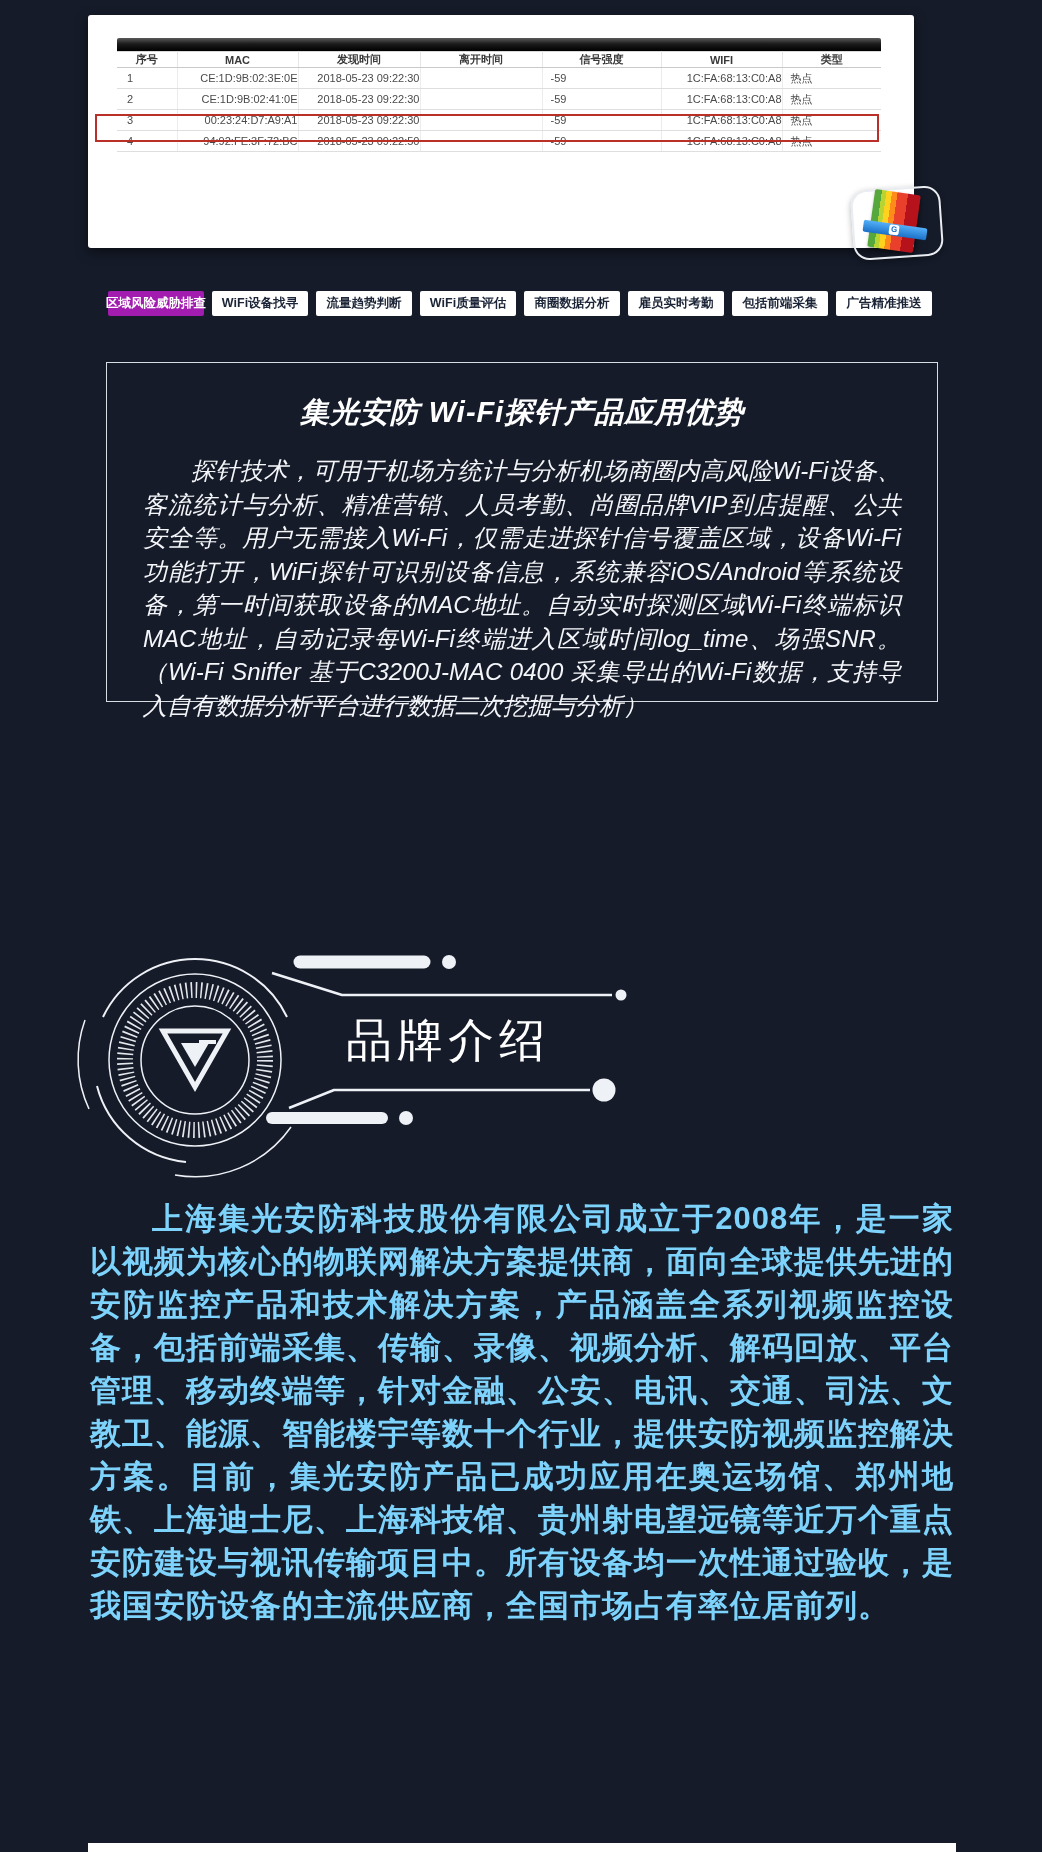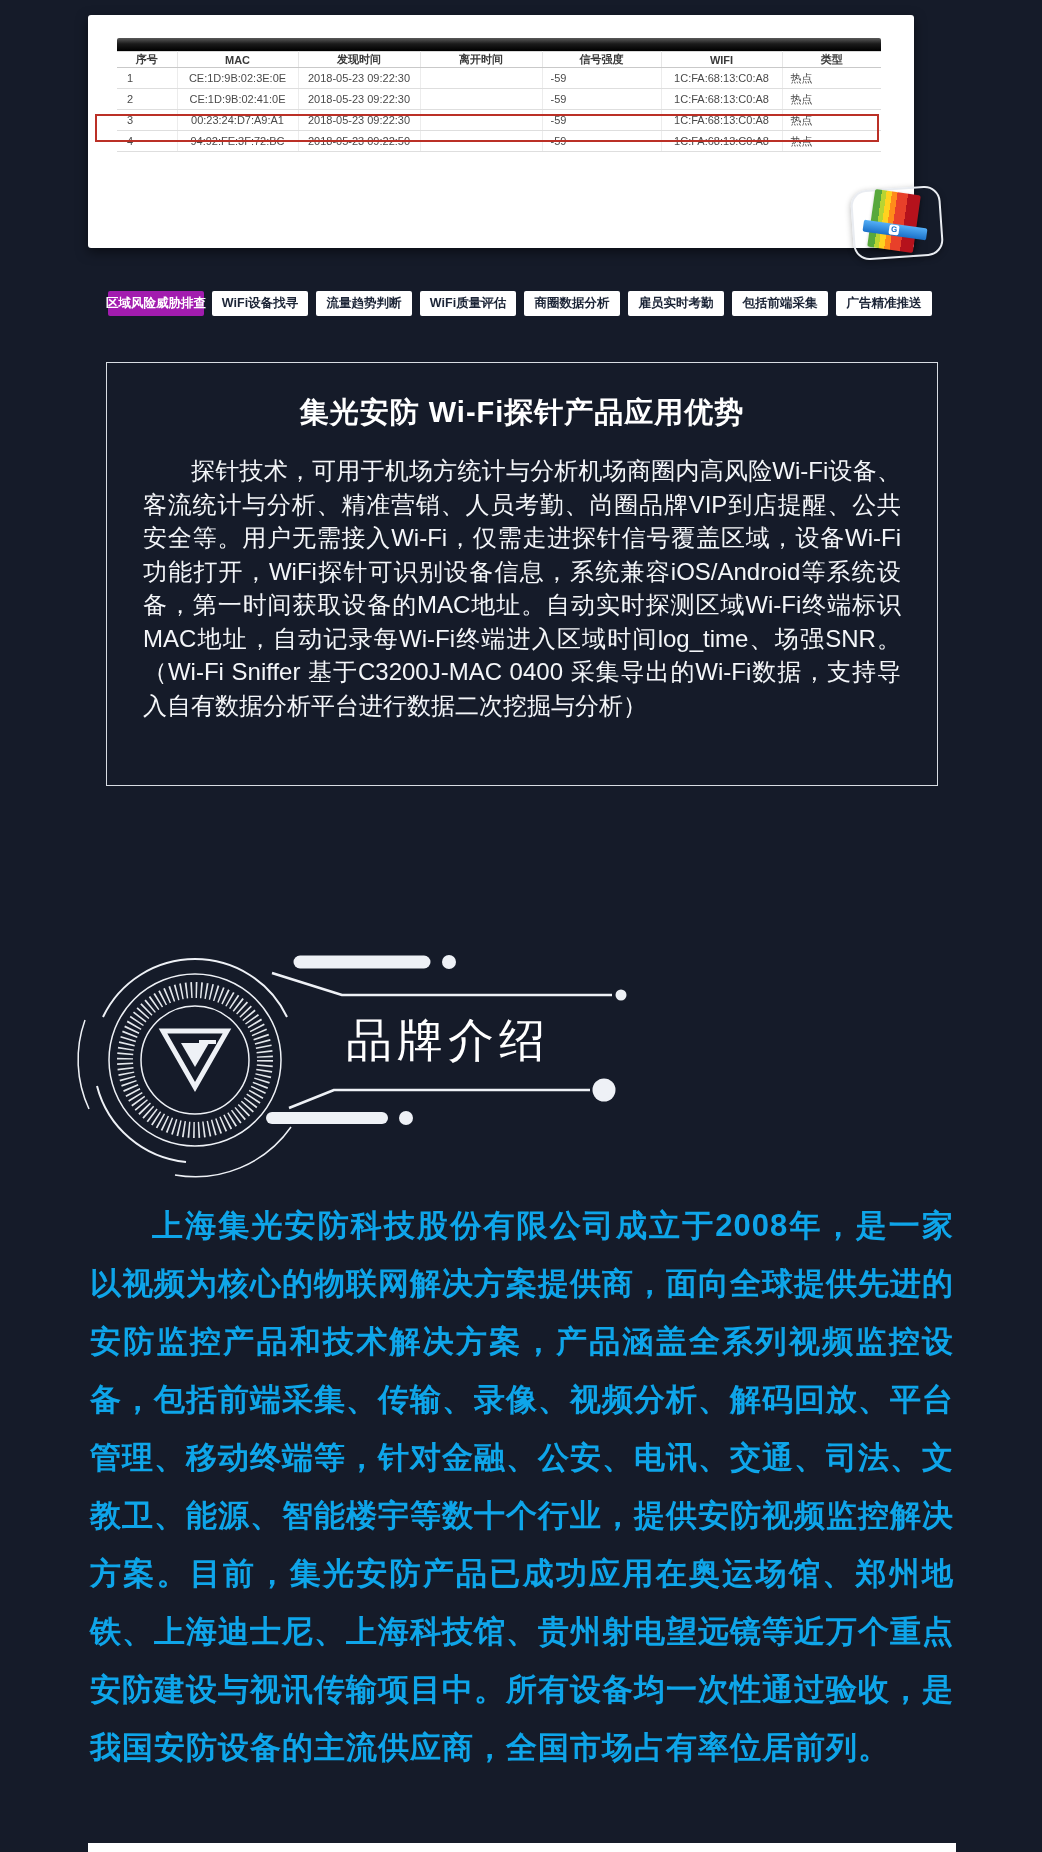--- a/index.html
+++ b/index.html
@@ -44,21 +44,21 @@
     border-bottom:1px solid #c9c9c9; border-right:1px solid #e6e6e6;
     text-align:center; overflow:hidden; white-space:nowrap;
   }
   table.sniffer td {
     height:21px; font-size:11px; color:#4a4a4a;
     border-bottom:1px solid #dedede; border-right:1px solid #ececec;
     overflow:hidden; white-space:nowrap;
   }
   table.sniffer th:last-child, table.sniffer td:last-child { border-right:none; }
   td.c0 { text-align:left; padding-left:10px; }
-  td.c1, td.c2, td.c3, td.c5 { text-align:center; }
+  td.c1, td.c2, td.c3, td.c5 { text-align:right; }
   td.c4 { text-align:left; padding-left:8px; }
   td.c6 { text-align:left; padding-left:8px; }
 
   .row-outline {
     position:absolute; left:7px; top:99px; width:784px; height:28px;
     border:2px solid #bb3026; pointer-events:none;
   }
 
   
   .soft-icon { position:absolute; left:852px; top:188px; width:90px; height:70px; }
@@ -89,37 +89,37 @@
   .tags { position:absolute; left:108px; top:291px; display:flex; gap:8px; }
   .tag {
     width:96px; height:25px; background:#fff; color:#1c2537;
     font-size:12.5px; font-weight:bold; border-radius:2px;
     display:flex; align-items:center; justify-content:center; white-space:nowrap;
     cursor:pointer;
   }
   .tag.active { background:#a21caf; color:#fff; }
 
   
-  .adv { position:absolute; left:106px; top:362px; width:832px; height:424px; border:1px solid #d8dde3; }
+  .adv { position:absolute; left:106px; top:362px; width:832px; height:340px; border:1px solid #d8dde3;font-style:italic; }
   .adv-title { margin-top:30px; text-align:center; color:#fff; font-size:29px; font-weight:bold; letter-spacing:1px; }
   .adv-body {
     margin:21px 36px 14px; color:#f4f6f9; font-size:24px; line-height:33.5px;
     text-align:justify; text-indent:2em; font-weight:500;
   }
 
   
   .deco { position:absolute; left:0; top:918px; }
   .brand-heading {
     position:absolute; left:346px; top:1010px; color:#fff;
     font-size:46px; font-weight:400; letter-spacing:5px;
   }
 
   .company {
     position:absolute; left:90px; top:1197px; width:864px;
-    color:#0ea5e9; font-size:31px; line-height:58px; font-weight:600;
+    color:#7dd3fc; font-size:31px; line-height:43px; font-weight:600;
     text-align:justify; text-indent:2em; letter-spacing:1px;
   }
 
   .bottom-strip { position:absolute; left:88px; top:1843px; width:868px; height:9px; background:#fff; }
 </style>
 </head>
 <body>
 
 <div class="page">
 

